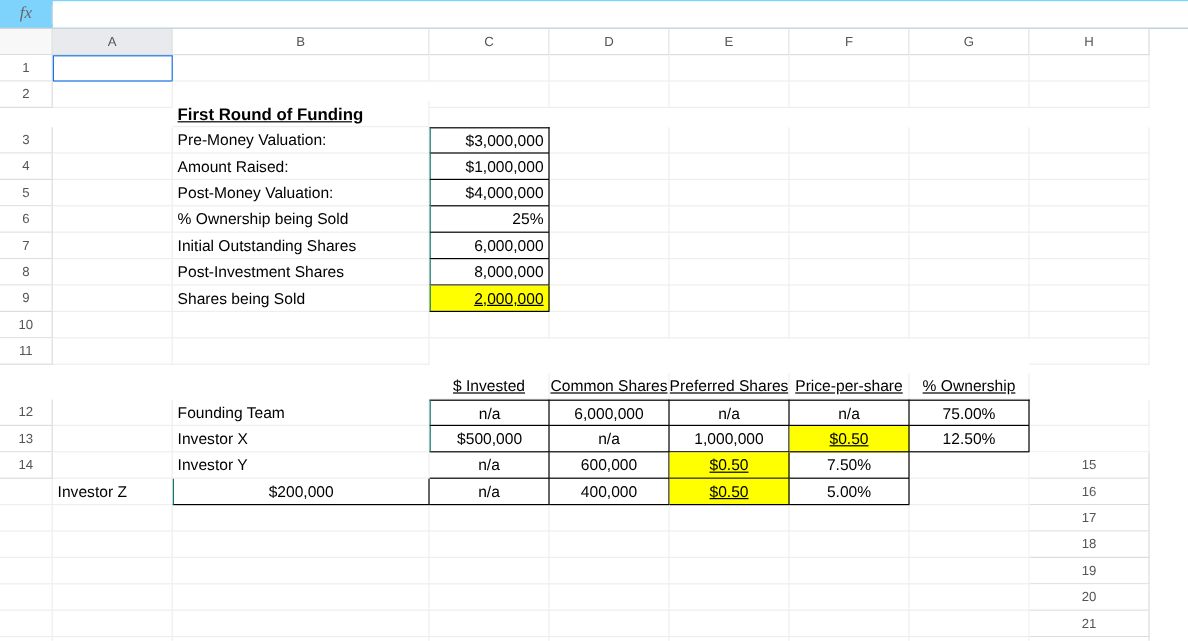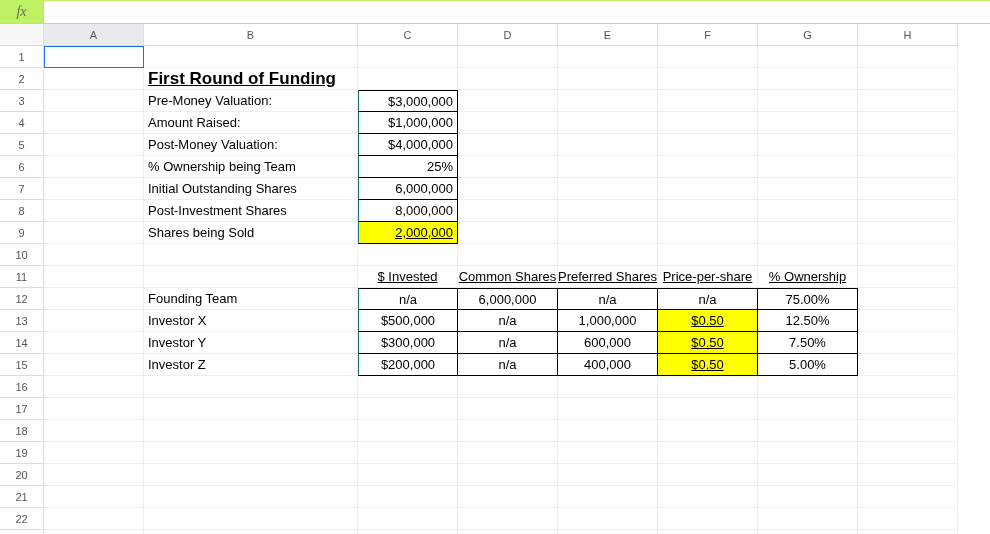--- a/index.html
+++ b/index.html
@@ -11,21 +11,21 @@
     background: #fff;
     width: 990px;
     height: 534px;
     overflow: hidden;
   }
   .formula-bar {
     display: flex;
     align-items: center;
     height: 24px;
     border-bottom: 1px solid #ccc;
-    background: #bef264;
+    background: #7dd3fc;
   }
   .fx {
     width: 44px;
     text-align: center;
     font-style: italic;
     color: #666;
     font-family: "Times New Roman", serif;
     font-size: 14px;
     border-right: 1px solid #ccc;
   }
@@ -69,22 +69,22 @@
     outline-offset: -1px;
     background: #fff;
   }
   .col-A-hdr { background:#e8eaed; }
   .b-top { border-top: 1px solid #000; }
   .b-bottom { border-bottom: 1px solid #000; }
   .b-left { border-left: 1px solid #0f766e; }
   .b-right { border-right: 1px solid #000; }
   .right { justify-content: flex-end; }
   .center { justify-content: center; }
-  .bold-u { font-weight: bold; text-decoration: underline; font-size:17px; }
-  .u { text-decoration: underline; }
+  .bold-u { font-weight: bold; text-decoration: underline; font-size:14px;margin-top:16px; }
+  .u { text-decoration: underline; margin-top: 29px; }
   .yellow { background: #ffff00; text-decoration: underline; }
 </style>
 </head>
 <body>
 
 <div class="formula-bar">
   <div class="fx">fx</div>
   <input class="formula-input" value="" style="">
 </div>
 
@@ -138,21 +138,21 @@
     <div class="cell"></div>
     <div class="cell">Post-Money Valuation:</div>
     <div class="cell right b-left b-right b-bottom">$4,000,000</div>
     <div class="cell"></div>
     <div class="cell"></div>
     <div class="cell"></div>
     <div class="cell"></div>
     <div class="cell"></div>
     <div class="rowhdr">6</div>
     <div class="cell"></div>
-    <div class="cell">% Ownership being Team</div>
+    <div class="cell">% Ownership being Sold</div>
     <div class="cell right b-left b-right b-bottom">25%</div>
     <div class="cell"></div>
     <div class="cell"></div>
     <div class="cell"></div>
     <div class="cell"></div>
     <div class="cell"></div>
     <div class="rowhdr">7</div>
     <div class="cell"></div>
     <div class="cell">Initial Outstanding Shares</div>
     <div class="cell right b-left b-right b-bottom">6,000,000</div>
@@ -211,21 +211,20 @@
     <div class="cell">Investor X</div>
     <div class="cell center b-left b-right b-bottom">$500,000</div>
     <div class="cell center b-right b-bottom">n/a</div>
     <div class="cell center b-right b-bottom">1,000,000</div>
     <div class="cell center b-right b-bottom yellow">$0.50</div>
     <div class="cell center b-right b-bottom">12.50%</div>
     <div class="cell"></div>
     <div class="rowhdr">14</div>
     <div class="cell"></div>
     <div class="cell">Investor Y</div>
-    <div class="cell center b-left b-right b-bottom">$300,000</div>
     <div class="cell center b-right b-bottom">n/a</div>
     <div class="cell center b-right b-bottom">600,000</div>
     <div class="cell center b-right b-bottom yellow">$0.50</div>
     <div class="cell center b-right b-bottom">7.50%</div>
     <div class="cell"></div>
     <div class="rowhdr">15</div>
     <div class="cell"></div>
     <div class="cell">Investor Z</div>
     <div class="cell center b-left b-right b-bottom">$200,000</div>
     <div class="cell center b-right b-bottom">n/a</div>

